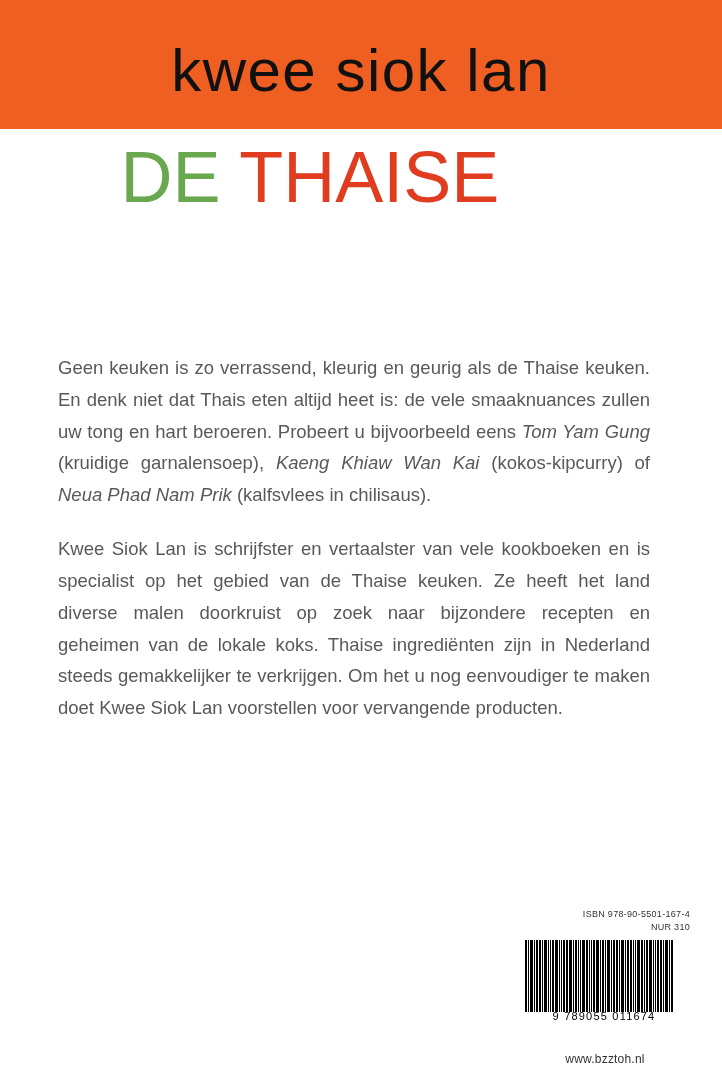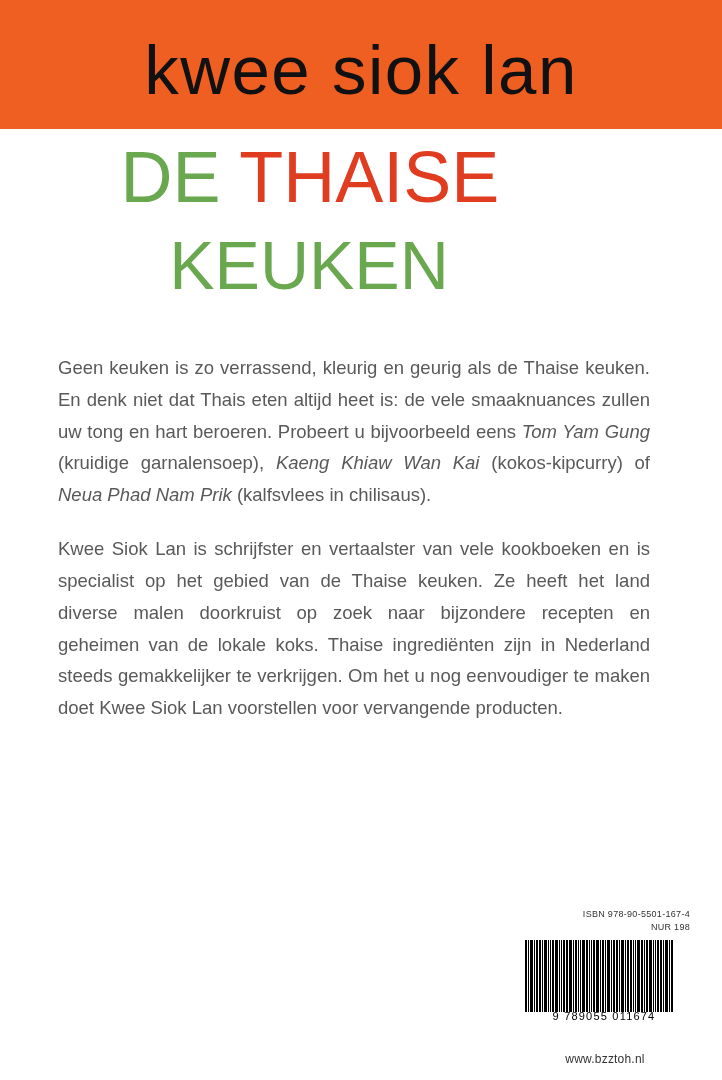--- a/index.html
+++ b/index.html
@@ -31,21 +31,21 @@
   .author-name {
     position: absolute;
     top: 0;
     left: 0;
     width: 722px;
     height: 129px;
     display: flex;
     align-items: center;
     justify-content: center;
     font-family: "Liberation Sans", sans-serif;
-    font-size: 69px;
+    font-size: 60px;
     font-weight: 400;
     letter-spacing: 1.5px;
     color: #111111;
     padding-top: 12px;
     box-sizing: border-box;
   }
   .title-block {
     position: absolute;
     top: 140px;
     left: 0;
@@ -163,33 +163,32 @@
 <div class="book-back-cover">
 
   <div class="orange-band"></div>
 
   <div class="author-name">kwee siok lan</div>
 
   <div class="title-block">
     <div class="title-line-1">
       <span class="title-de">DE </span><span class="title-thaise">THAISE</span>
     </div>
-    <div class="title-line-2">KEUKEN</div>
   </div>
 
   <div class="blurb">
     <p><span>Geen keuken is zo verrassend, kleurig en geurig als de Thaise keuken. En denk niet dat Thais eten altijd heet is: de vele smaaknuances zullen uw tong en hart beroeren. Probeert u bijvoorbeeld eens </span><em>Tom Yam Gung</em><span> (kruidige garnalensoep), </span><em>Kaeng Khiaw Wan Kai</em><span> (kokos-kipcurry) of </span><em>Neua Phad Nam Prik</em><span> (kalfsvlees in chilisaus).</span></p>
 
 
     <p>Kwee Siok Lan is schrijfster en vertaalster van vele kookboeken en is specialist op het gebied van de Thaise keuken. Ze heeft het land diverse malen doorkruist op zoek naar bijzondere recepten en geheimen van de lokale koks. Thaise ingrediënten zijn in Nederland steeds gemakkelijker te verkrijgen. Om het u nog eenvoudiger te maken doet Kwee Siok Lan voorstellen voor vervangende producten.</p>
   </div>
 
   <div class="isbn-area">
     <div class="isbn-line">ISBN 978-90-5501-167-4</div>
-    <div class="isbn-line">NUR 198</div>
+    <div class="isbn-line">NUR 310</div>
     <div class="barcode-box">
       <div class="barcode-bars">
         <span style="width:2px"></span>
           <span style="width:1px"></span>
           <span style="width:3px"></span>
         <span style="width:1px"></span>
           <span style="width:2px"></span>
           <span style="width:2px"></span>
         <span style="width:1px"></span>
           <span style="width:3px"></span>

